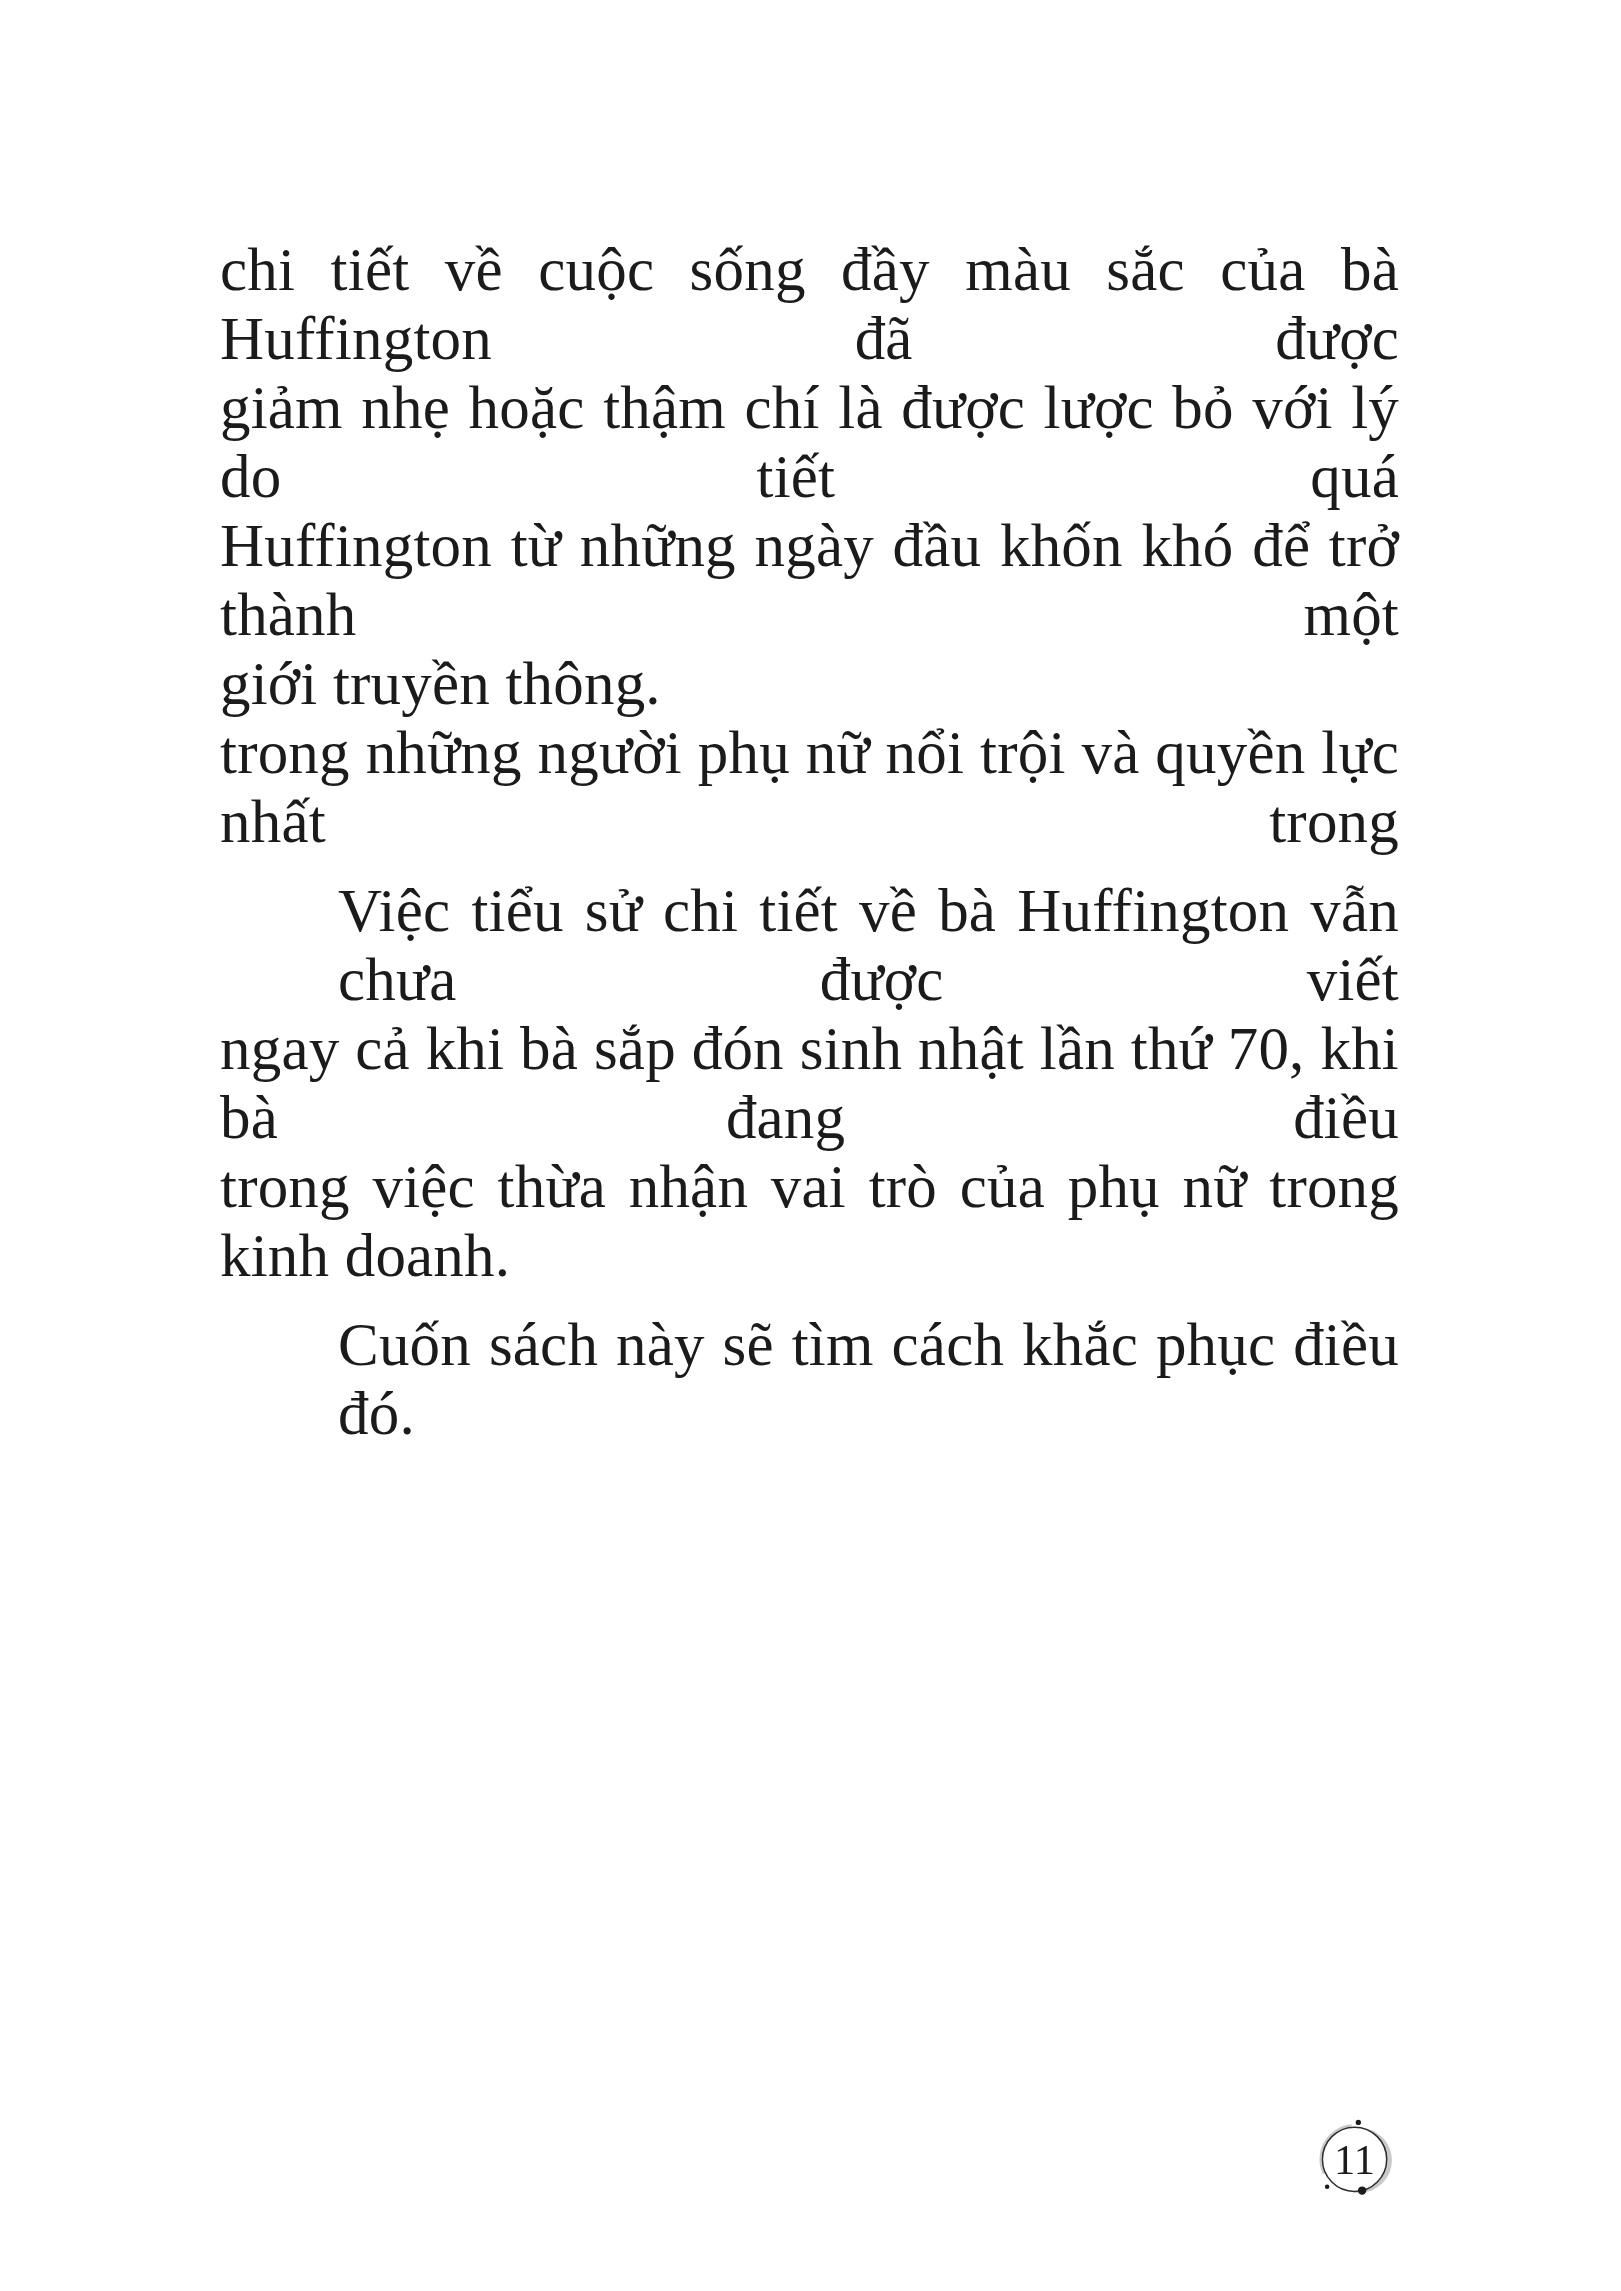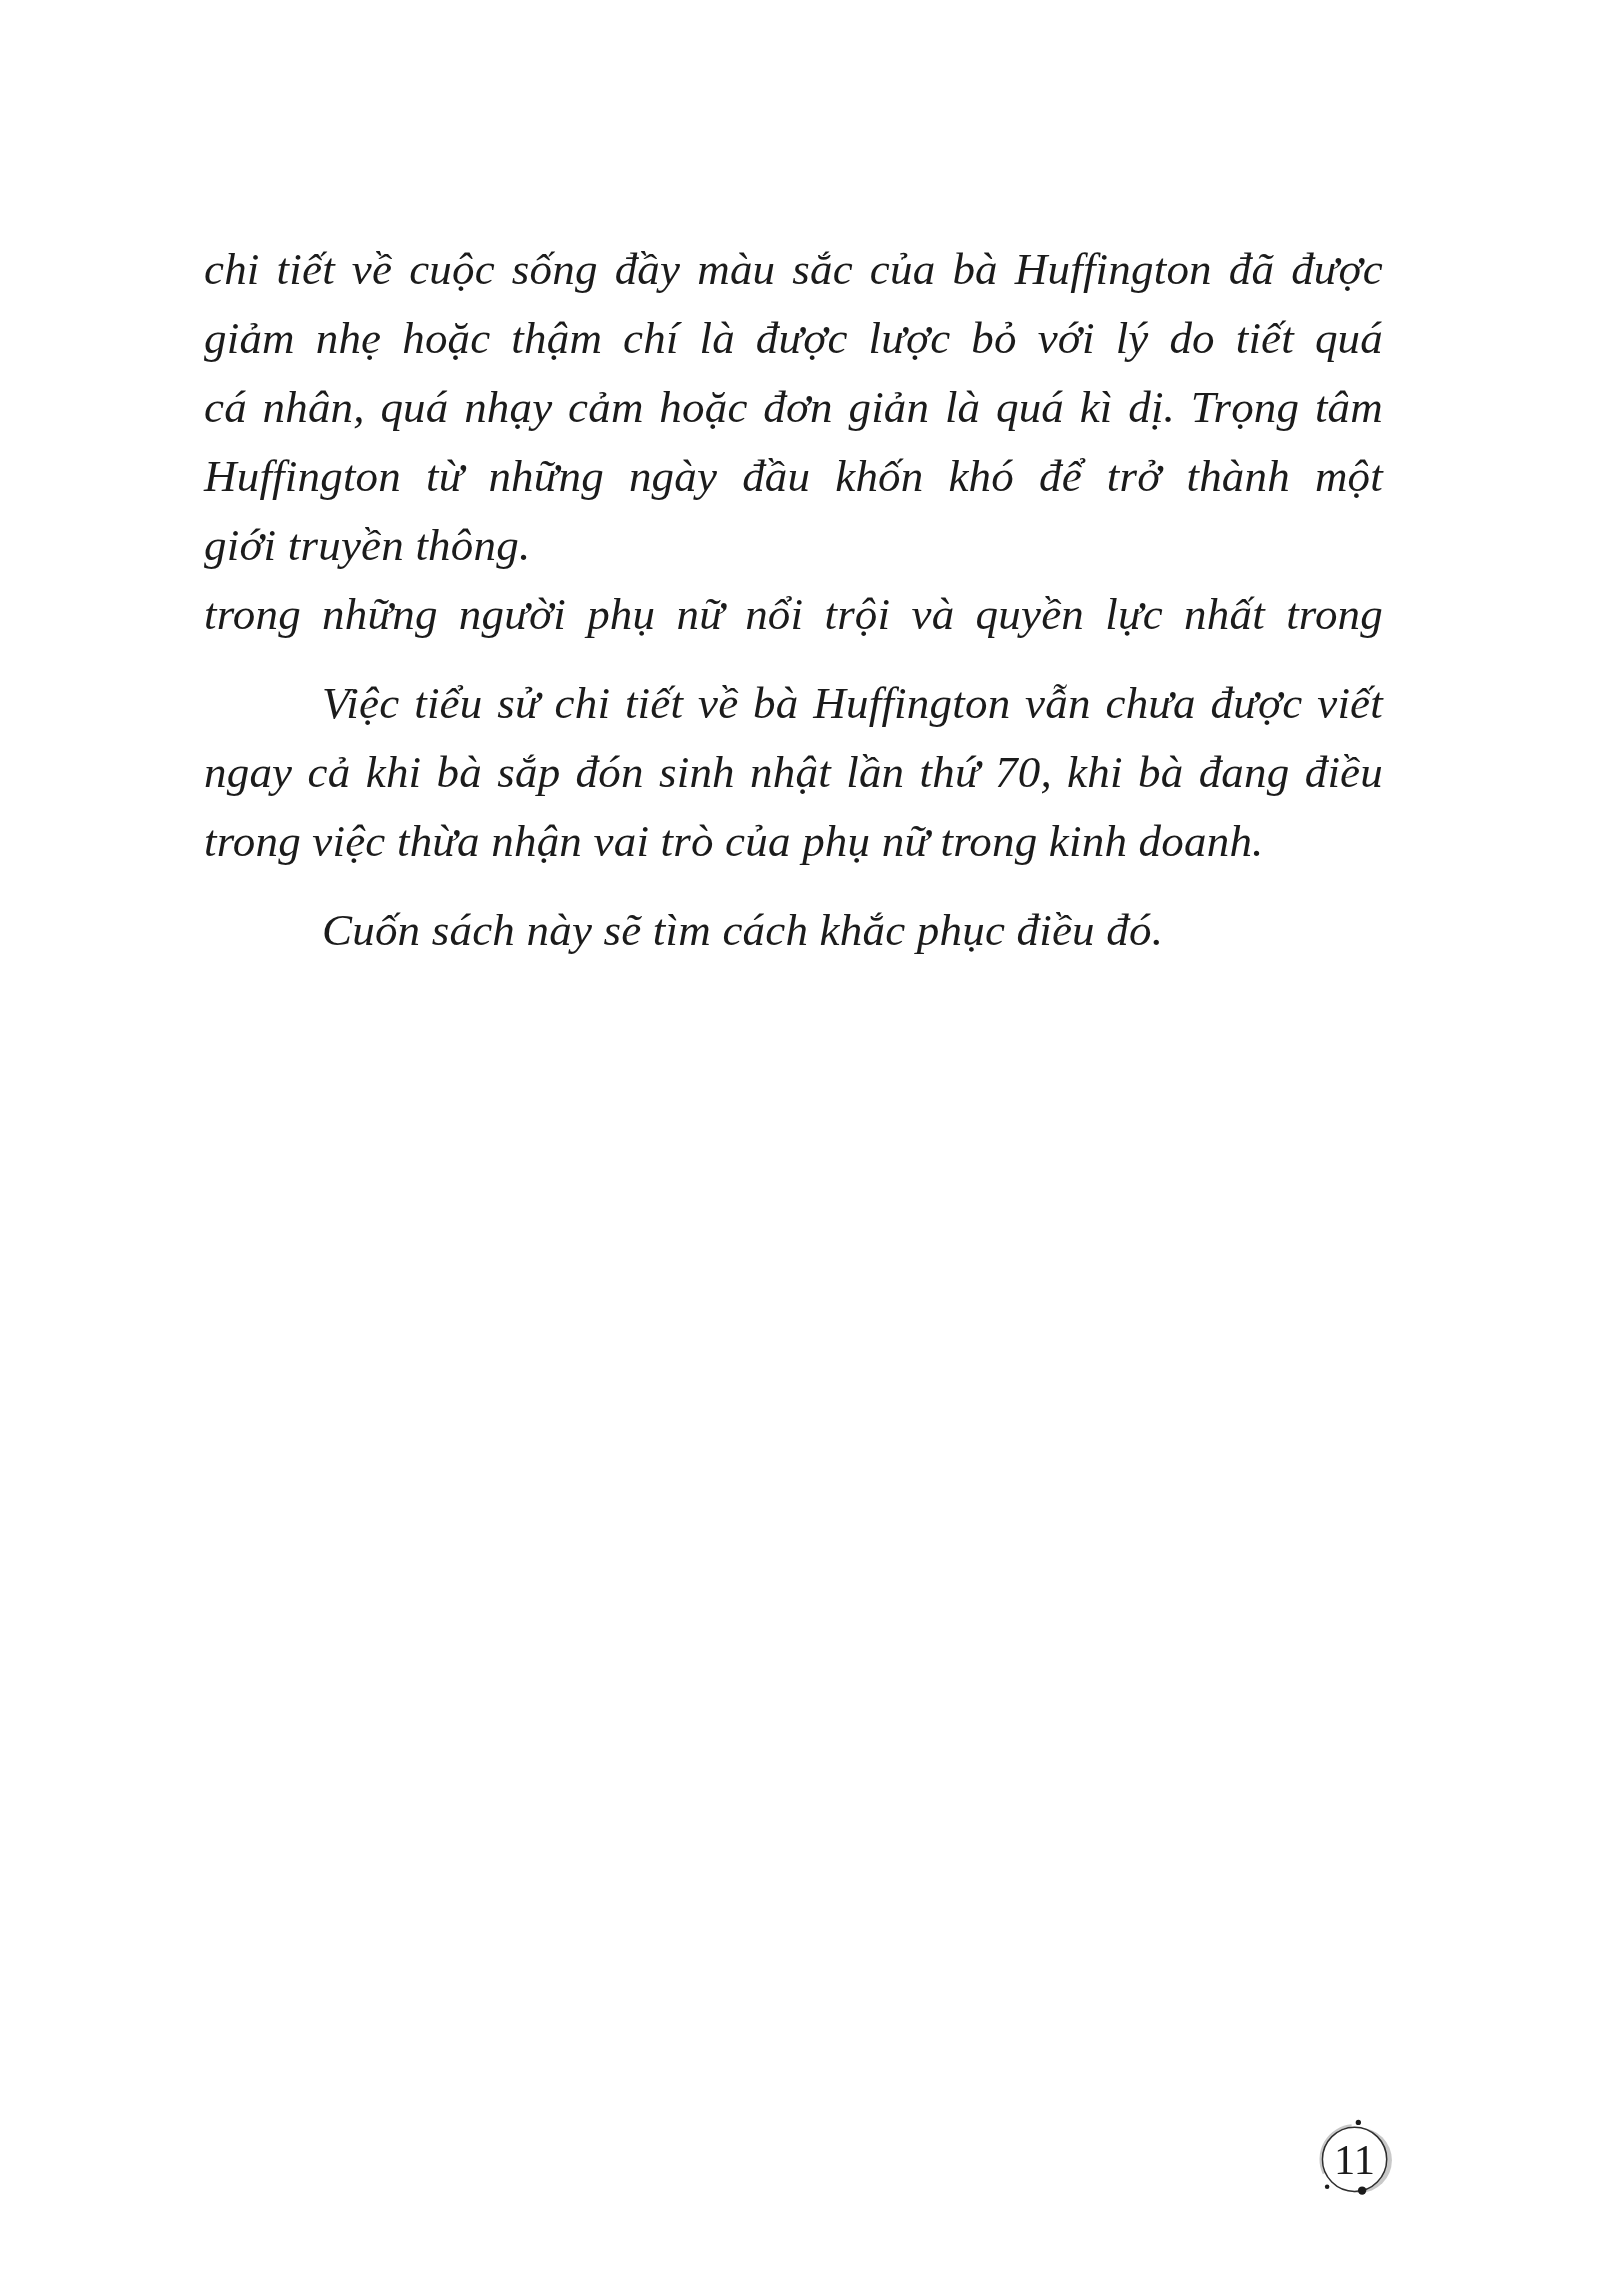--- a/index.html
+++ b/index.html
@@ -10,27 +10,26 @@
     position: relative;
     width: 1621px;
     height: 2291px;
     background: var(--bg, #ffffff);
     color: var(--ink, #1b1b1b);
     font-family: "Liberation Serif", "DejaVu Serif", serif;
     overflow: hidden;
   }
   .text-block {
     position: absolute;
-    left: 204px;
+    left: 220px;
     top: 235px;
     width: 1179px;
-    font-size: 45px;
+    font-size: 61px;
     line-height: 69px;
     letter-spacing: 0.2px;
-    font-style: italic;
   }
   .paragraph + .paragraph {
     margin-top: 20px;
   }
   .line {
     text-align: justify;
     text-align-last: justify;
     white-space: normal;
   }
   .line.last {
@@ -52,21 +51,20 @@
 </style>
 </head>
 <body>
 
 <div class="page">
 
   <div class="text-block">
       <div class="paragraph">
         <div class="line">chi tiết về cuộc sống đầy màu sắc của bà Huffington đã được</div>
         <div class="line">giảm nhẹ hoặc thậm chí là được lược bỏ với lý do tiết quá</div>
-        <div class="line">cá nhân, quá nhạy cảm hoặc đơn giản là quá kì dị. Trọng tâm</div>
         <div class="line">Huffington từ những ngày đầu khốn khó để trở thành một</div>
         <div class="line last">giới truyền thông.</div>
         <div class="line">trong những người phụ nữ nổi trội và quyền lực nhất trong</div>
       </div>
       <div class="paragraph">
         <div class="line indented">Việc tiểu sử chi tiết về bà Huffington vẫn chưa được viết</div>
         <div class="line">ngay cả khi bà sắp đón sinh nhật lần thứ 70, khi bà đang điều</div>
         <div class="line last">trong việc thừa nhận vai trò của phụ nữ trong kinh doanh.</div>
       </div>
       <div class="paragraph">

